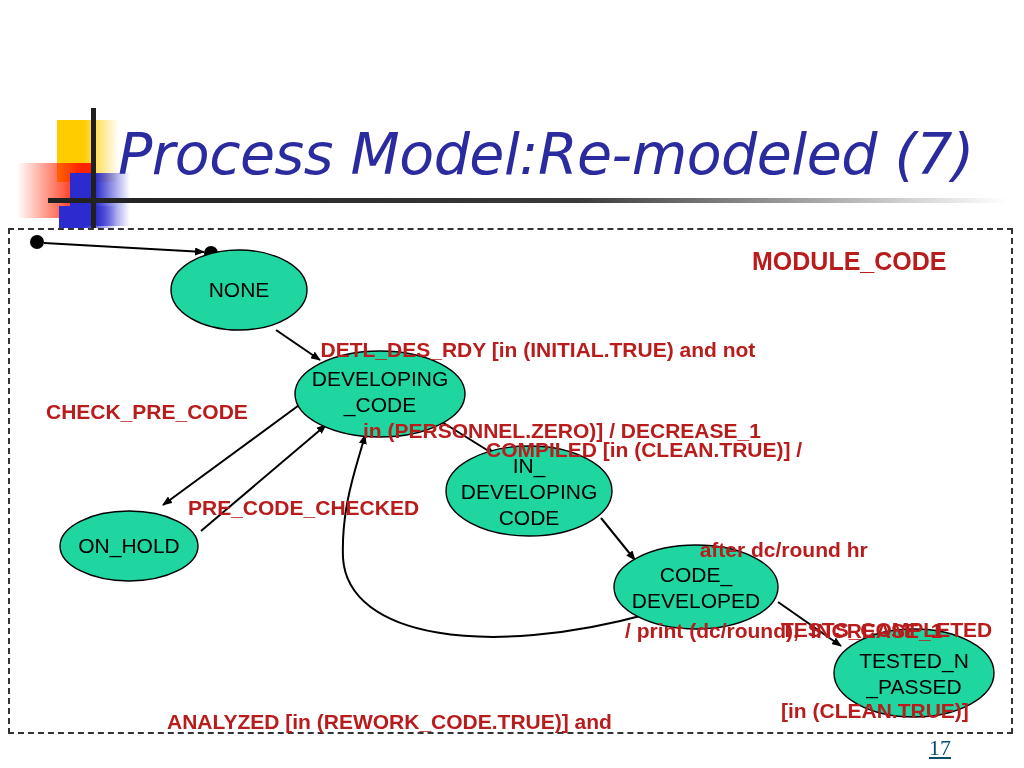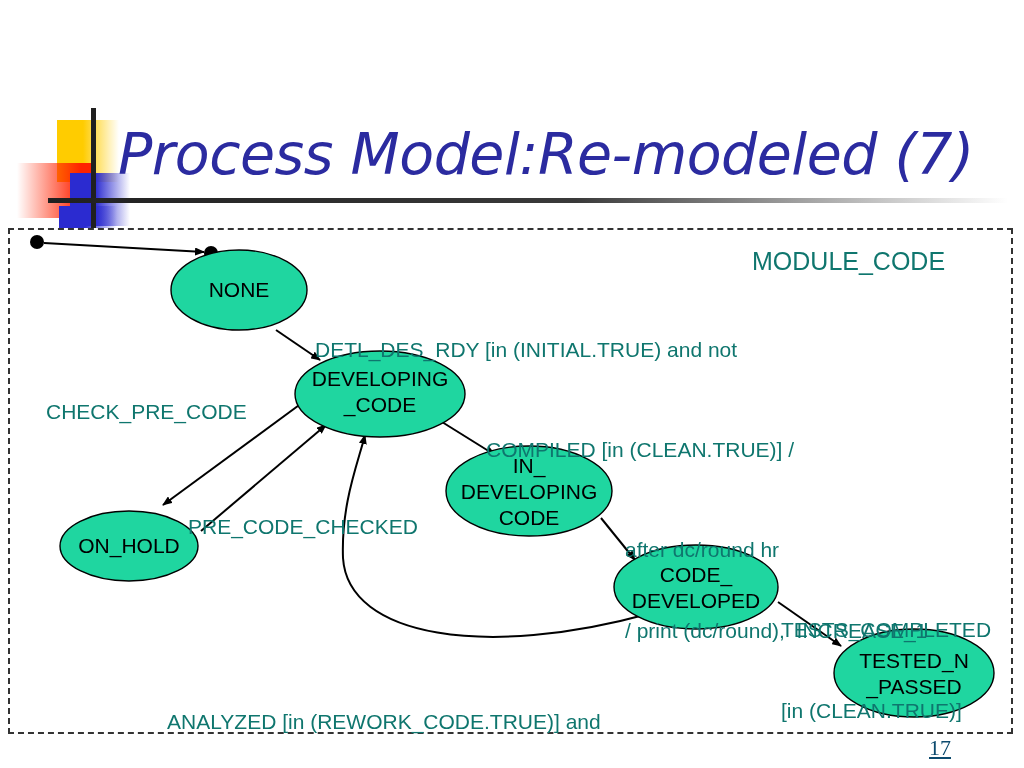--- a/index.html
+++ b/index.html
@@ -105,36 +105,37 @@
     stroke: #000000;
     stroke-width: 2;
   }
   .start-dot { fill: #000000; }
 
   
   .edge-label {
     position: absolute;
     font-family: "Liberation Sans", sans-serif;
     font-size: 21px;
-    color: #0f766e;
+    color: #b91c1c;
     white-space: pre;
     line-height: 27px;
+    font-weight: bold;
   }
   #label-module-code {
     left: 752px; top: 248px;
     font-size: 25px;
   }
   #label-detl-des {
     left: 315px; top: 282px;
     text-align: center;
   }
   #label-check-pre-code { left: 46px; top: 398px; }
   #label-compiled { left: 486px; top: 382px; }
-  #label-pre-code-checked { left: 188px; top: 494px; margin-top: 19px; }
-  #label-after-dc { left: 625px; top: 482px; }
+  #label-pre-code-checked { left: 188px; top: 494px; }
+  #label-after-dc { left: 625px; top: 482px; text-align: center; }
   #label-tests-completed { left: 781px; top: 562px; }
   #label-analyzed { left: 167px; top: 654px; }
 
   
   #page-number {
     position: absolute;
     left: 929px;
     top: 735px;
     font-family: "Liberation Serif", serif;
     font-size: 22px;
@@ -210,20 +211,21 @@
     <ellipse class="node-ellipse" cx="906" cy="445" rx="80" ry="44"></ellipse>
     <text class="node-label" x="906" y="434">TESTED_N</text>
     <text class="node-label" x="906" y="460">_PASSED</text>
   </g>
 </svg>
 
 <div class="edge-label" id="label-module-code">MODULE_CODE</div>
 
 <div class="edge-label" id="label-detl-des">
   <div>DETL_DES_RDY [in (INITIAL.TRUE) and not</div>
+  <div style="padding-left:48px">in (PERSONNEL.ZERO)] / DECREASE_1</div>
 </div>
 
 <div class="edge-label" id="label-check-pre-code">CHECK_PRE_CODE</div>
 
 <div class="edge-label" id="label-compiled">
   <div>COMPILED [in (CLEAN.TRUE)] /</div>
 </div>
 
 <div class="edge-label" id="label-pre-code-checked">PRE_CODE_CHECKED</div>
 

